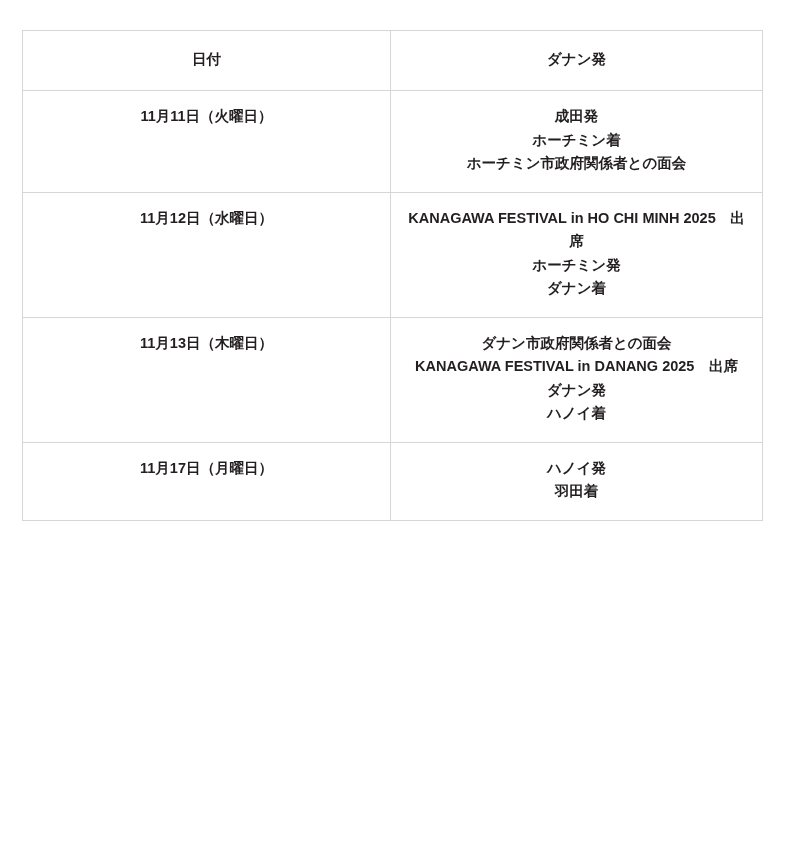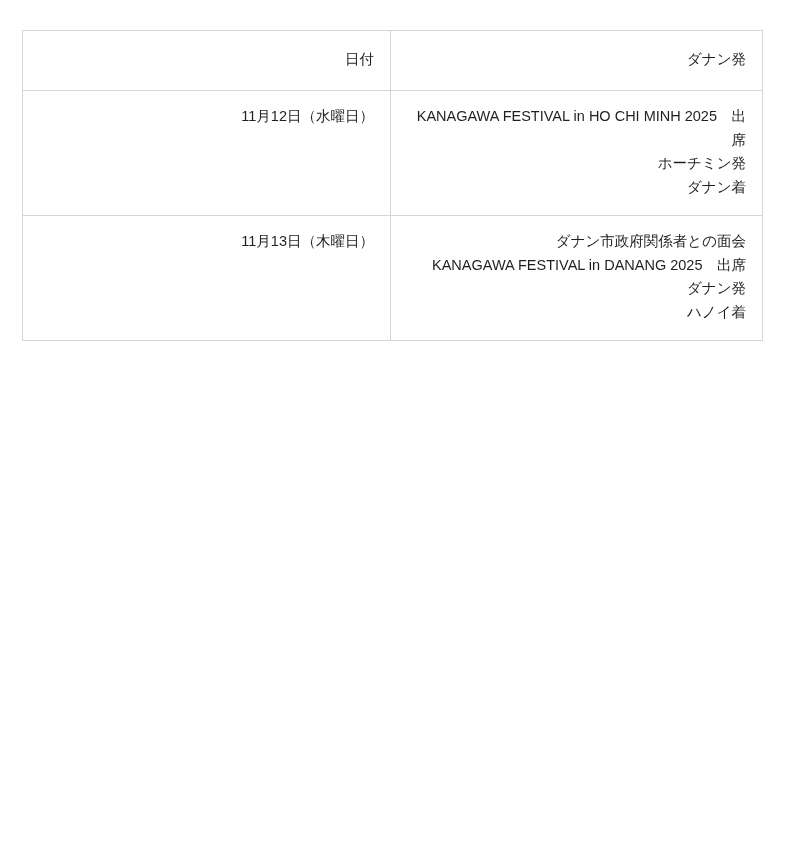--- a/index.html
+++ b/index.html
@@ -28,22 +28,22 @@
     font-size: 14.5px;
     line-height: 1.62;
   }
   table.schedule col.col-date { width: 368px; }
   table.schedule col.col-plan { width: 372px; }
 
   table.schedule th,
   table.schedule td {
     border: 1px solid #d6d6d6;
     vertical-align: top;
-    text-align: right;
-    font-weight: normal;
+    text-align: center;
+    font-weight: bold;
     padding: 14px 16px 16px 16px;
   }
   table.schedule thead th {
     padding-top: 17px;
     padding-bottom: 19px;
   }
   .cell-lines {
     display: block;
   }
   .cell-lines .line {
@@ -69,20 +69,32 @@
           <span class="hdr-text">日付</span>
         </th>
         <th>
           <span class="hdr-text">ダナン発</span>
         </th>
       </tr>
     </thead>
     <tbody>
       <tr>
         <td>
+          <span>11月11日（火曜日）</span>
+        </td>
+        <td>
+          <span class="cell-lines">
+            <span class="line">成田発</span>
+            <span class="line">ホーチミン着</span>
+            <span class="line">ホーチミン市政府関係者との面会</span>
+          </span>
+        </td>
+      </tr>
+      <tr>
+        <td>
           <span>11月12日（水曜日）</span>
         </td>
         <td>
           <span class="cell-lines">
             <span class="line">KANAGAWA FESTIVAL in HO CHI MINH 2025　出席</span>
             <span class="line">ホーチミン発</span>
             <span class="line">ダナン着</span>
           </span>
         </td>
       </tr>
@@ -92,15 +104,26 @@
         </td>
         <td>
           <span class="cell-lines">
             <span class="line">ダナン市政府関係者との面会</span>
             <span class="line">KANAGAWA FESTIVAL in DANANG 2025　出席</span>
             <span class="line">ダナン発</span>
             <span class="line">ハノイ着</span>
           </span>
         </td>
       </tr>
+      <tr>
+        <td>
+          <span>11月17日（月曜日）</span>
+        </td>
+        <td>
+          <span class="cell-lines">
+            <span class="line">ハノイ発</span>
+            <span class="line">羽田着</span>
+          </span>
+        </td>
+      </tr>
     </tbody>
   </table>
 </div>
 
 </body></html>

